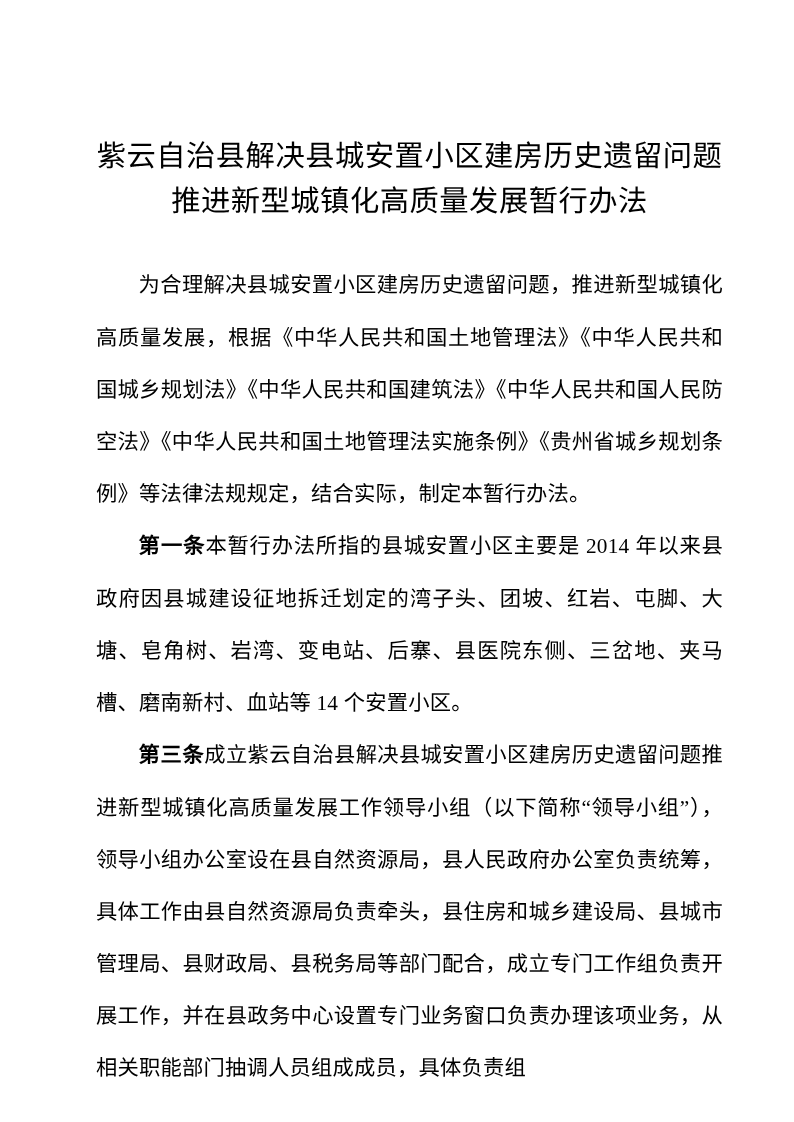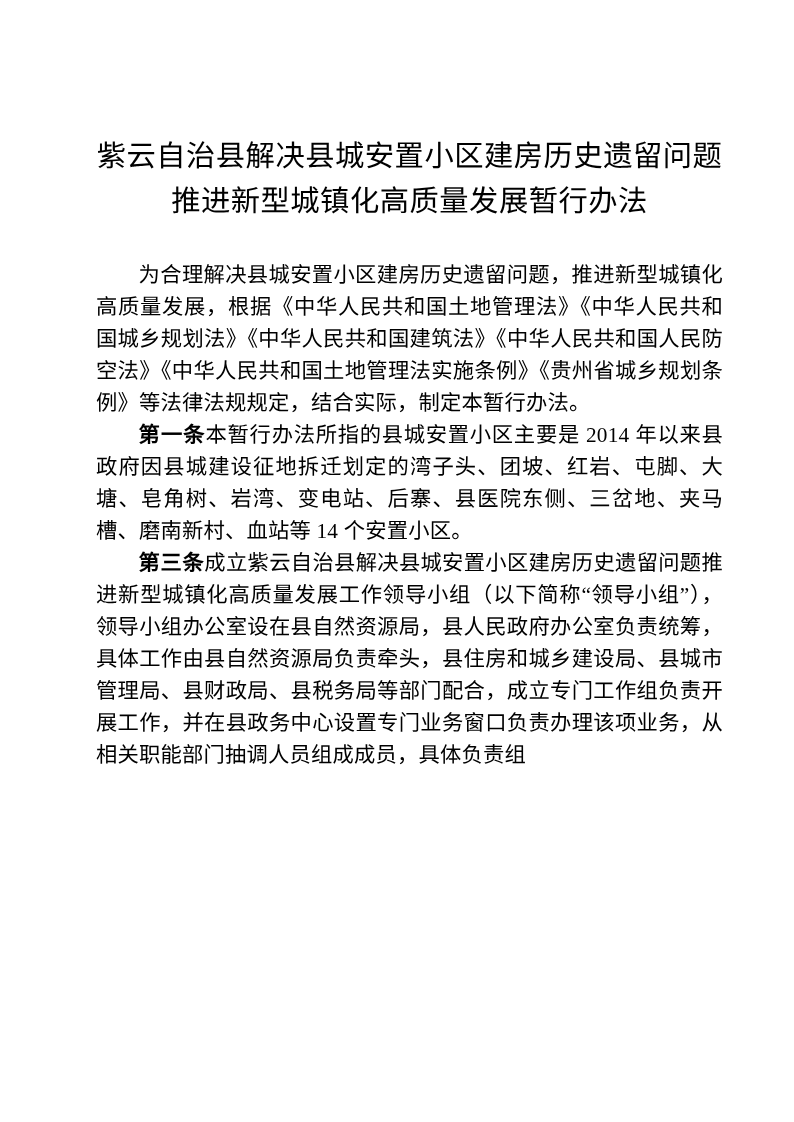--- a/index.html
+++ b/index.html
@@ -24,28 +24,28 @@
     margin: 0 0 35px 0;
     font-size: 29.3px;
     font-weight: normal;
     line-height: 45px;
     text-align: center;
     letter-spacing: 0.5px;
   }
   .para {
     margin: 0;
     font-size: 21.3px;
-    line-height: 32px;
+    line-height: 52px;
     text-align: justify;
     text-justify: inter-ideograph;
     text-indent: 2em;
     letter-spacing: 0.2px;
   }
   .article-label {
-    font-family: Liberation Sans, sans-serif;
+    font-family: Liberation Mono, monospace;
     font-weight: bold;
     letter-spacing: 0.5px;
   }
 </style>
 </head>
 <body>
 
 <div class="page">
   <h1 class="doc-title">紫云自治县解决县城安置小区建房历史遗留问题推进新型城镇化高质量发展暂行办法</h1>
 

